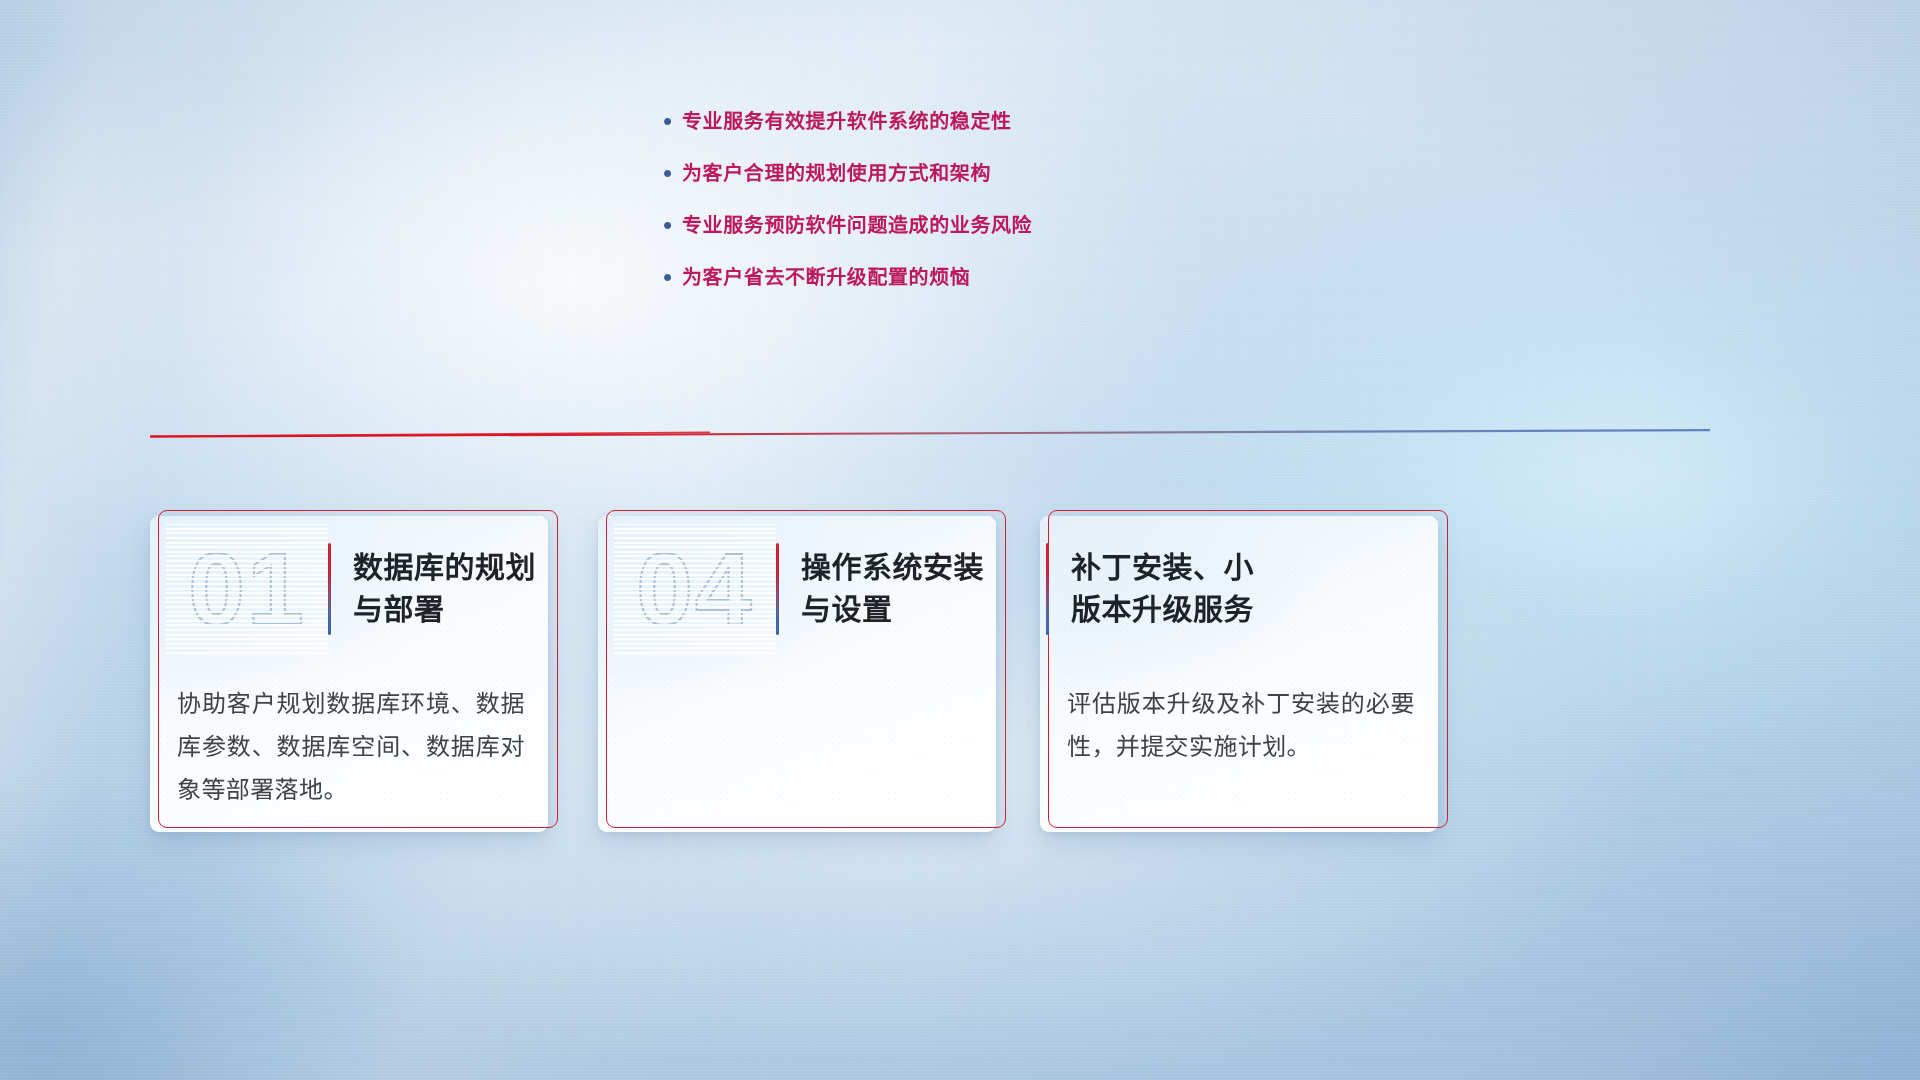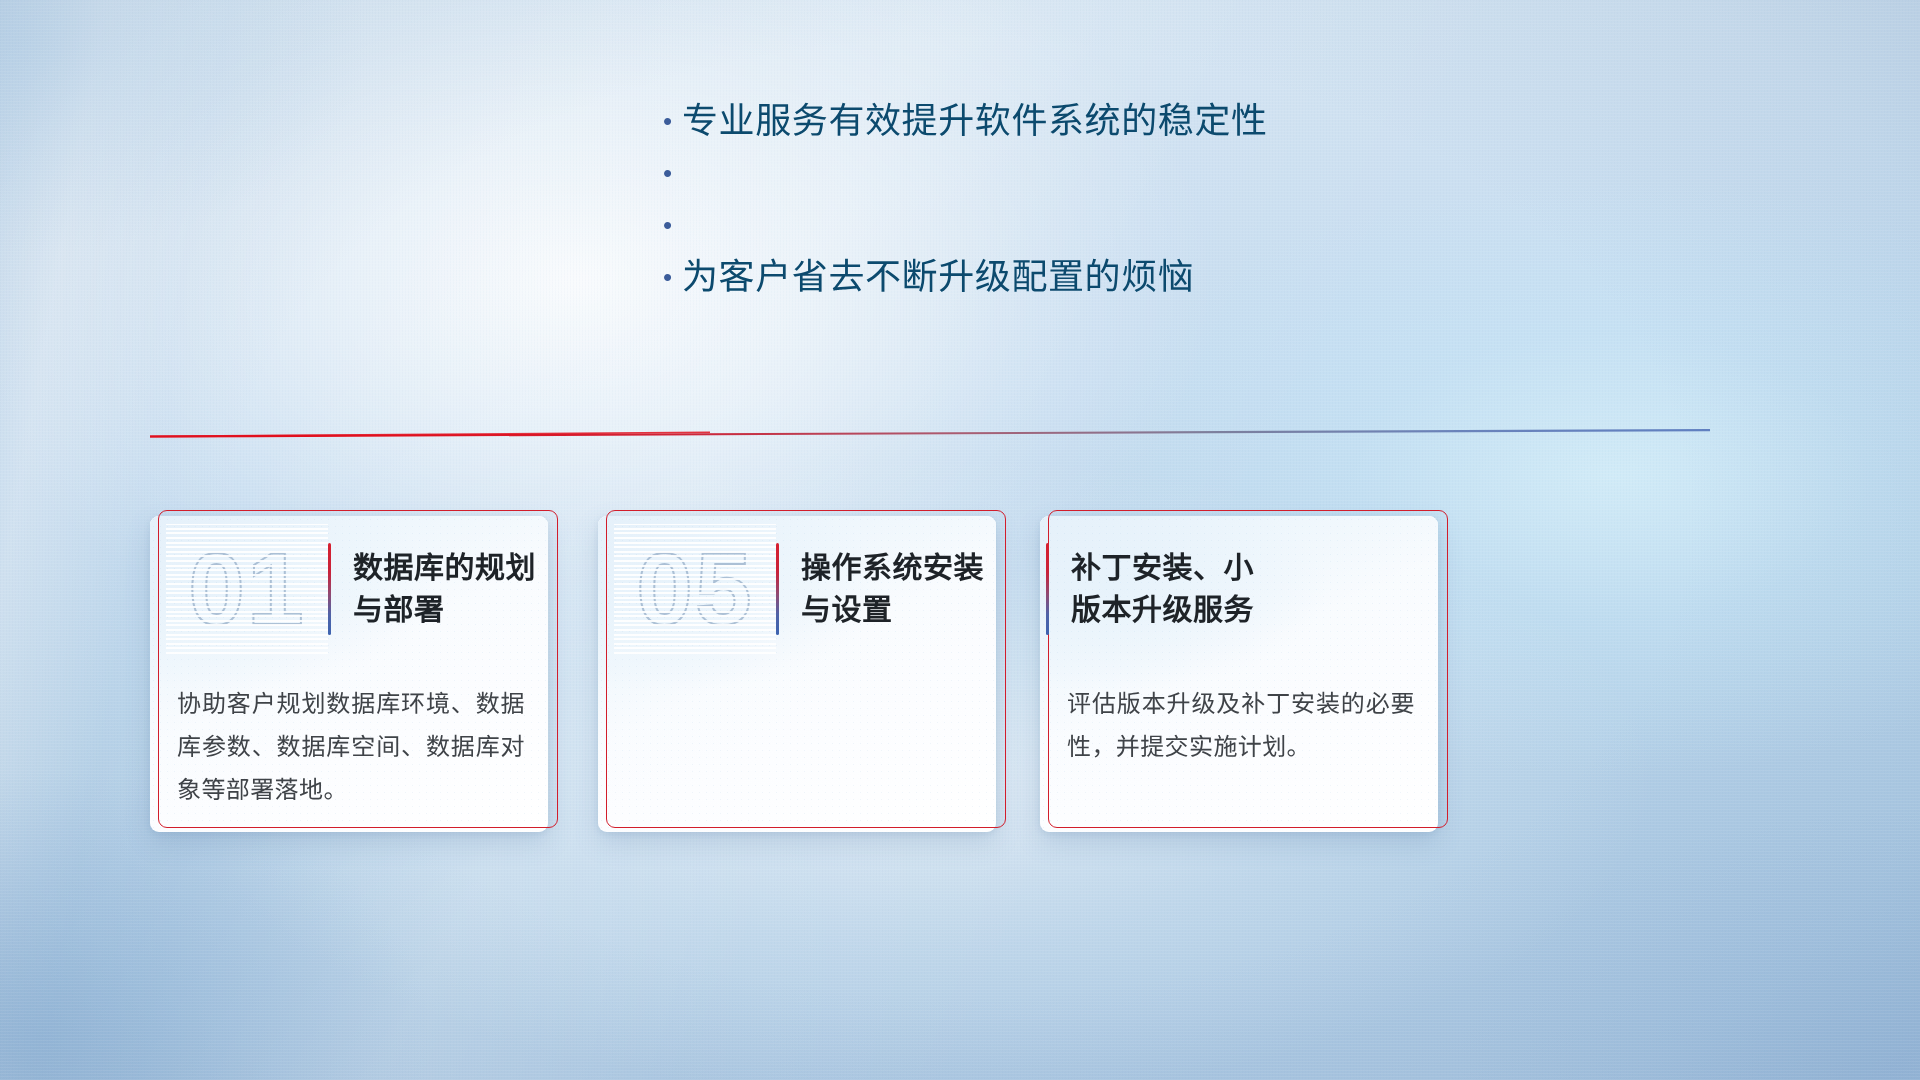--- a/index.html
+++ b/index.html
@@ -121,25 +121,25 @@
   .bullet-dot {
     width: 22px;
     flex: 0 0 22px;
     font-size: 26px;
     line-height: 34px;
     color: #3b5c9a;
     text-align: left;
     padding-left: 3px;
   }
   .bullet-text {
-    font-size: 36px;
+    font-size: 20px;
     line-height: 34px;
     letter-spacing: 0.6px;
-    color: #0c4a6e;
-    font-weight: 400;
+    color: #be185d;
+    font-weight: 700;
     white-space: nowrap;
   }
 
   
   #divider {
     position: absolute;
     left: 150px;
     top: 424px;
     width: 1560px;
     height: 18px;
@@ -319,24 +319,26 @@
 
   <div id="bullets">
 
     <div class="bullet-row">
       <span class="bullet-dot">•</span>
       <span class="bullet-text">专业服务有效提升软件系统的稳定性</span>
     </div>
 
     <div class="bullet-row">
       <span class="bullet-dot">•</span>
+      <span class="bullet-text">为客户合理的规划使用方式和架构</span>
     </div>
 
     <div class="bullet-row">
       <span class="bullet-dot">•</span>
+      <span class="bullet-text">专业服务预防软件问题造成的业务风险</span>
     </div>
 
     <div class="bullet-row">
       <span class="bullet-dot">•</span>
       <span class="bullet-text">为客户省去不断升级配置的烦恼</span>
     </div>
 
   </div>
 
   <div id="divider">
@@ -374,21 +376,21 @@
       <div class="card-body">协助客户规划数据库环境、数据库参数、数据库空间、数据库对象等部署落地。</div>
     </div>
 
     <div class="card-slot s2">
       <div class="card-panel">
         <div class="card-tint"></div>
         <div class="card-dots"></div>
       </div>
       <div class="card-outline"></div>
       <div class="card-head">
-        <div class="ghost-num">05</div>
+        <div class="ghost-num">04</div>
         <div class="card-divline"></div>
         <div class="card-title">操作系统安装
 与设置</div>
       </div>
     </div>
 
     <div class="card-slot s3">
       <div class="card-panel">
         <div class="card-tint"></div>
         <div class="card-dots"></div>

